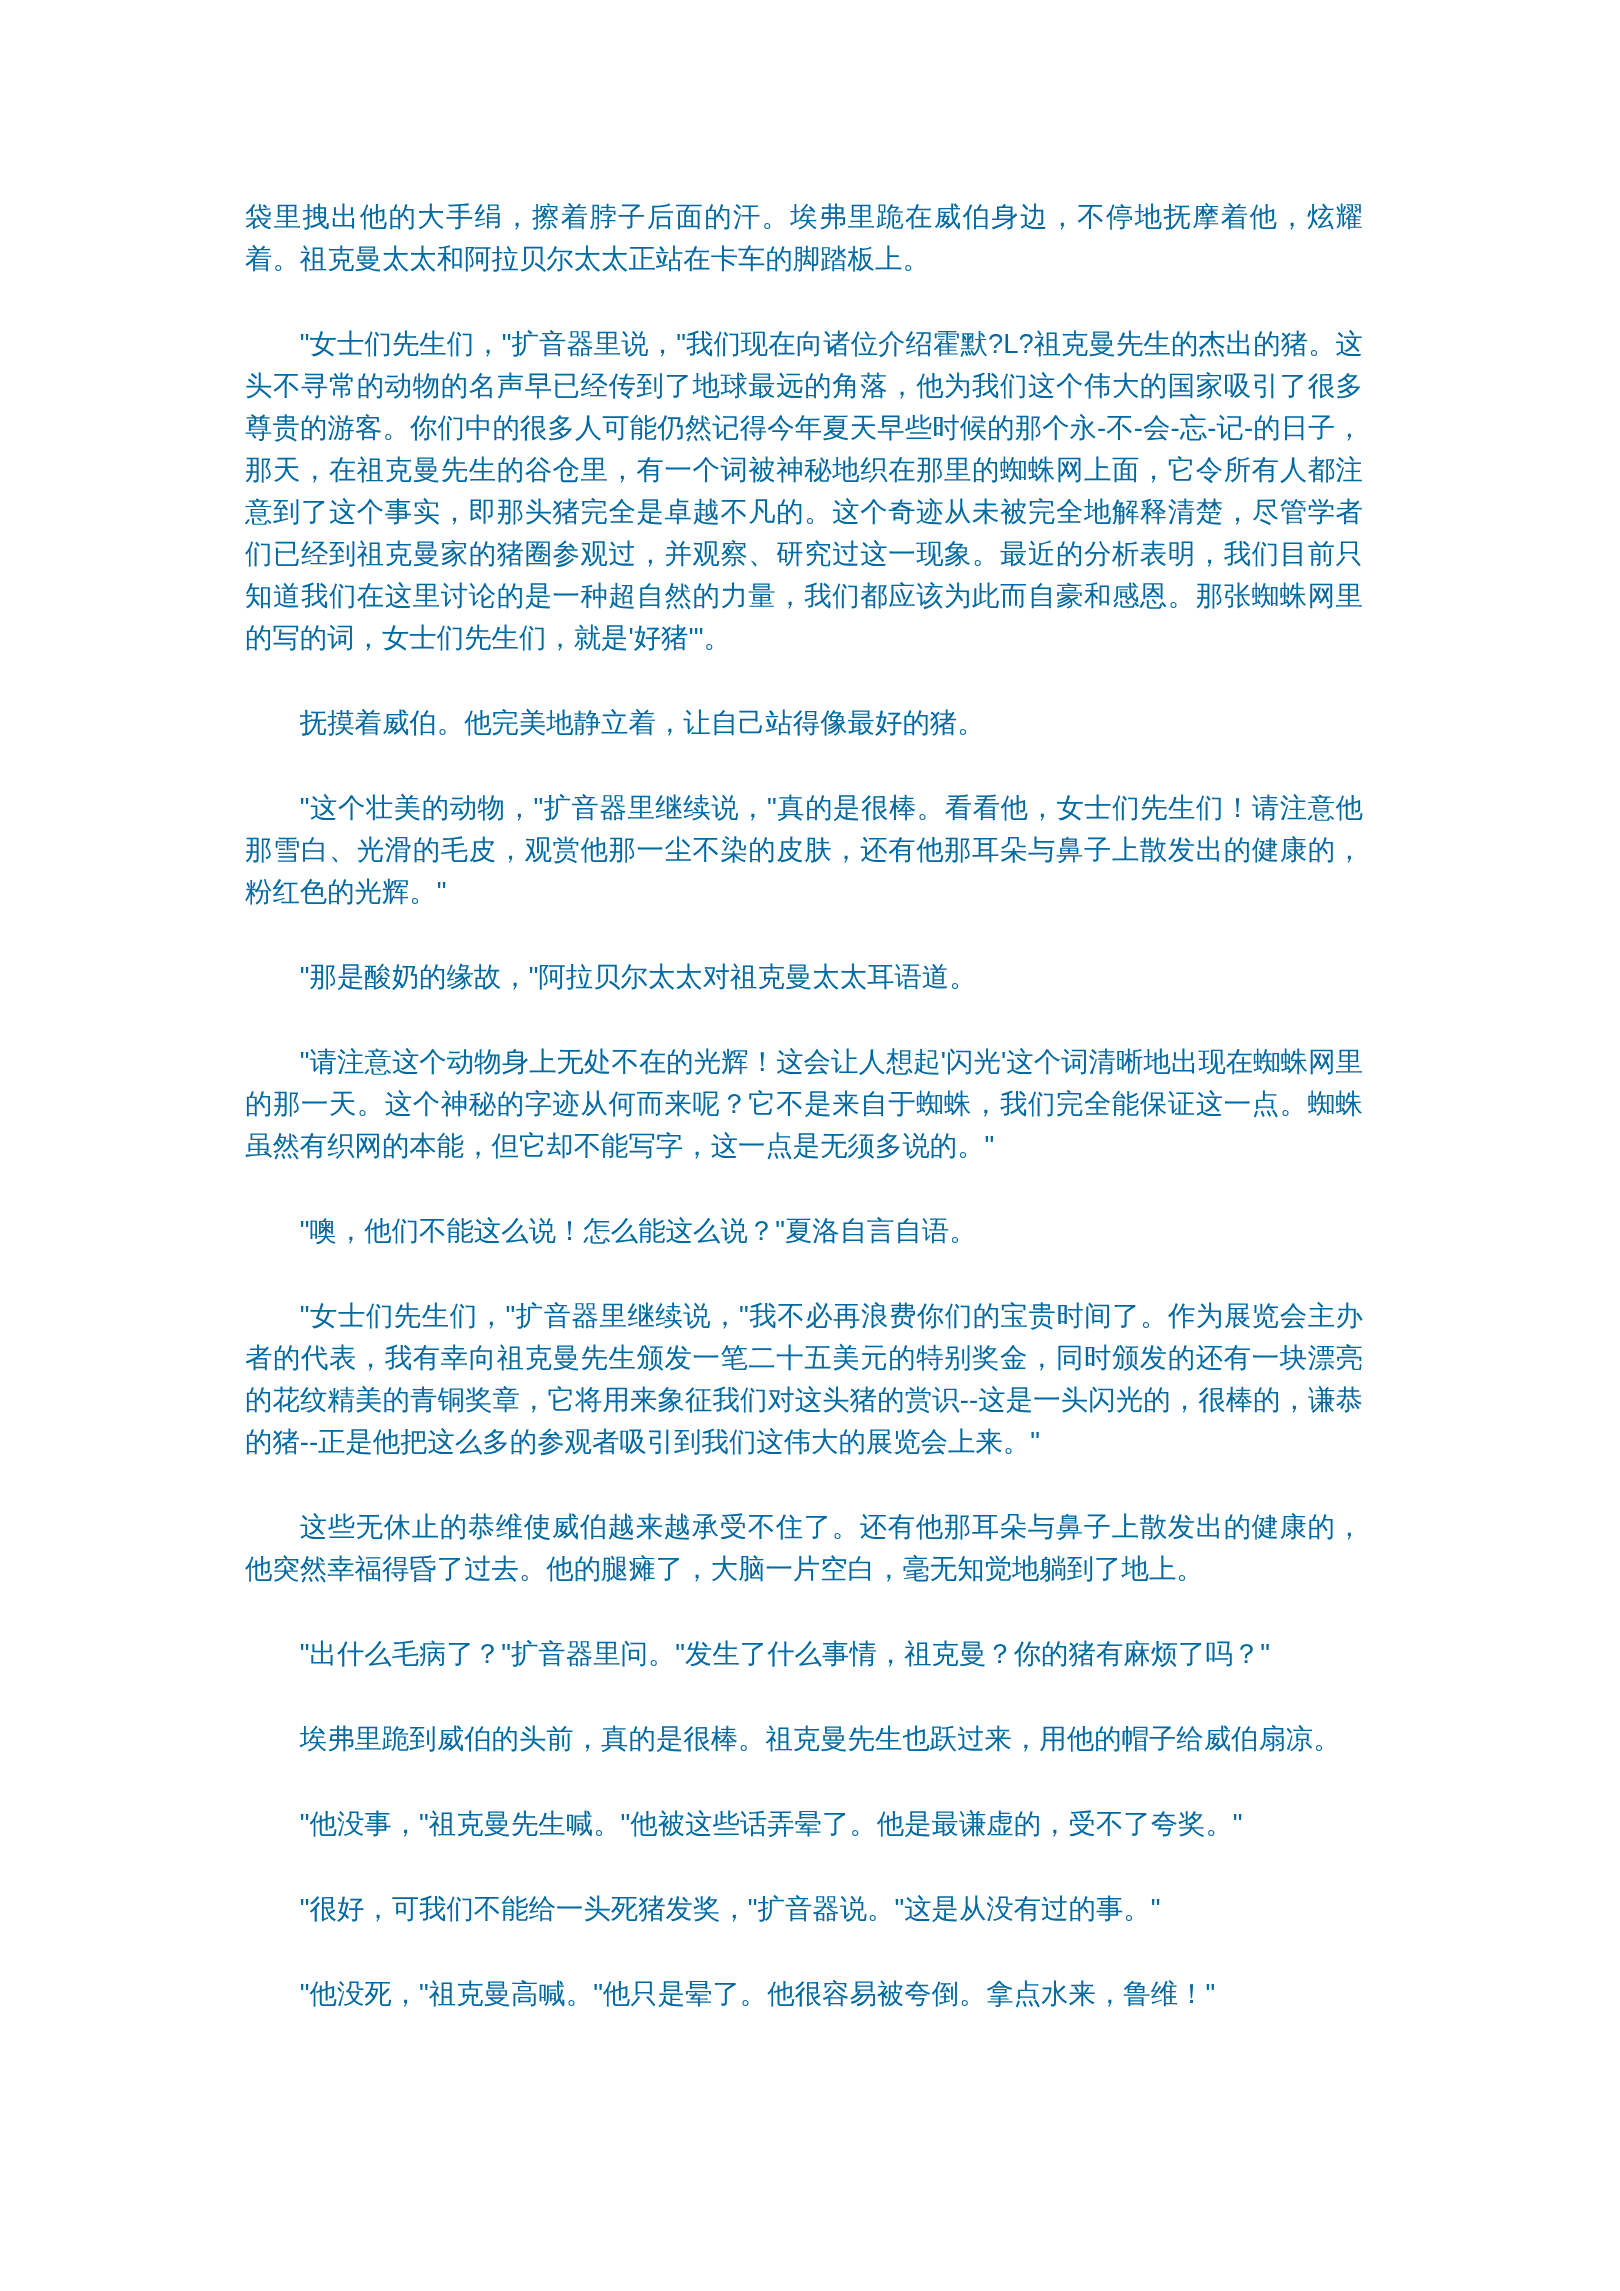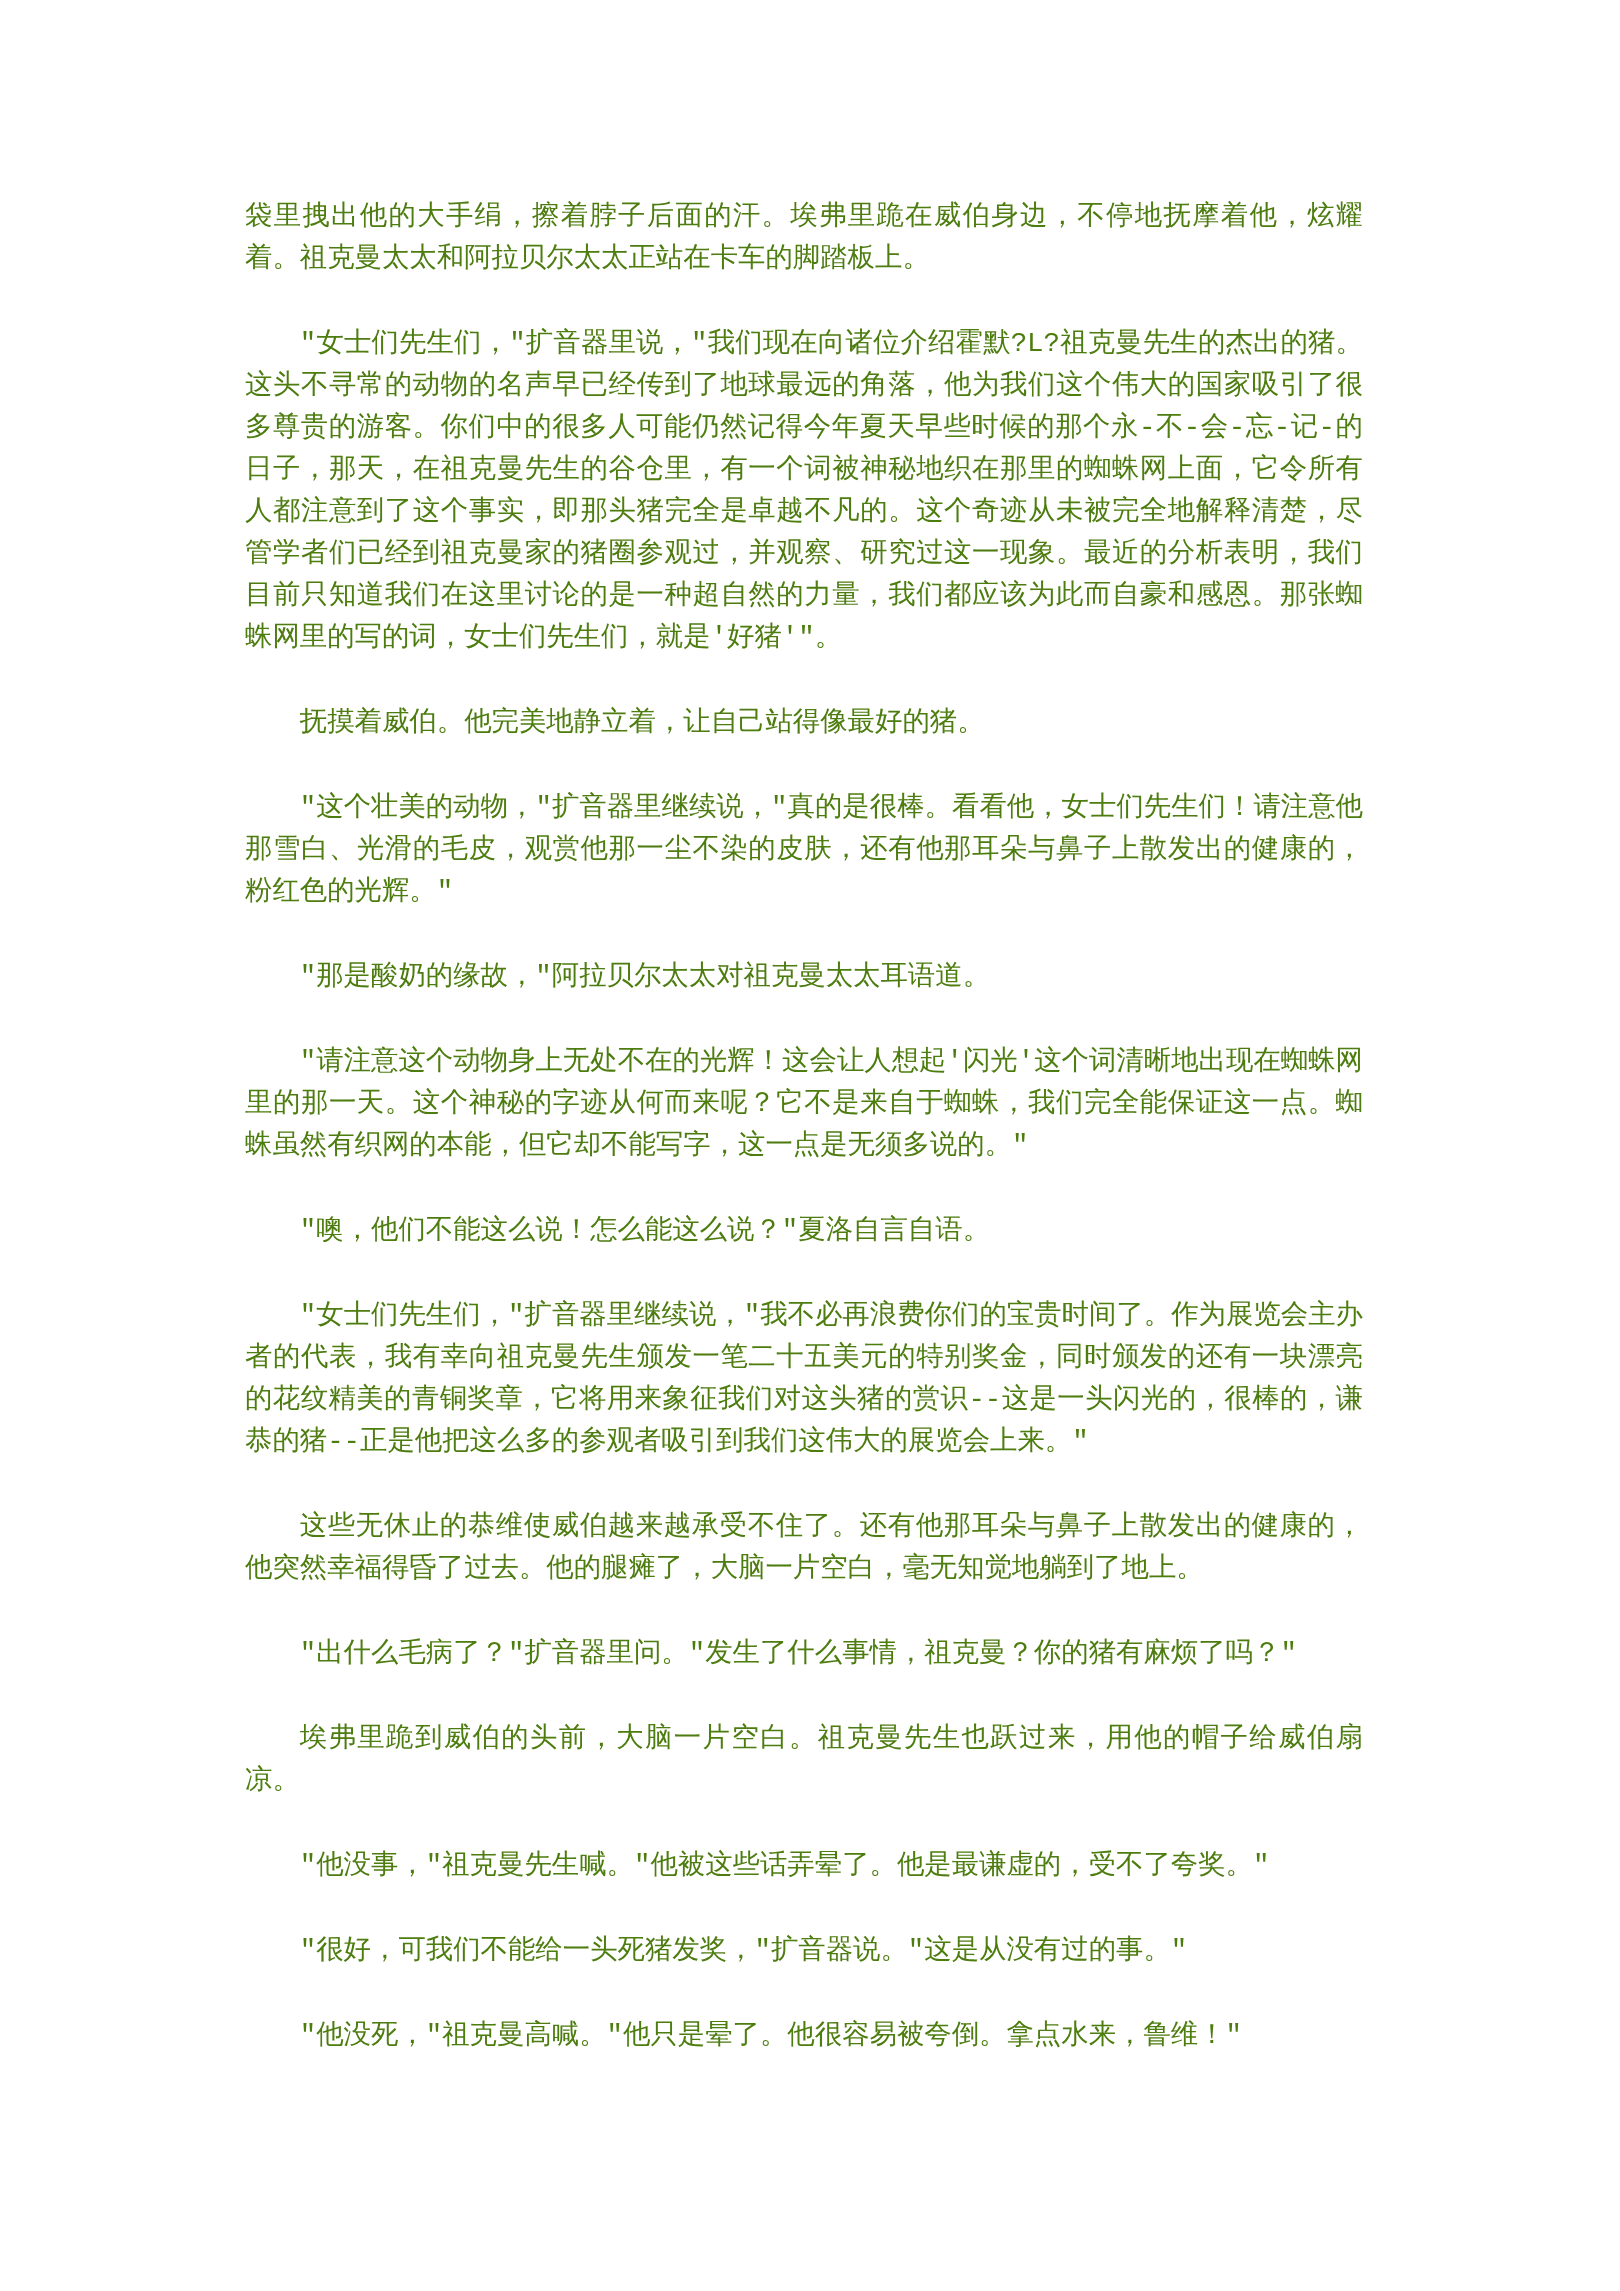--- a/index.html
+++ b/index.html
@@ -15,24 +15,24 @@
   .page {
     box-sizing: border-box;
     width: 1620px;
     height: 2292px;
     background: #ffffff;
     padding: 196px 241px 0 245px;
   }
   .doc-text p {
     margin: 0 16px 43px 0;
     padding: 0;
-    font-family: Liberation Mono, monospace;
+    font-family: Liberation Sans, sans-serif;
     font-size: 27.4px;
     line-height: 42px;
-    color: #4d7c0f;
+    color: #0369a1;
     text-align: justify;
     text-indent: 2em;
     word-break: break-all;
   }
   .doc-text p.no-indent {
     text-indent: 0;
   }
 </style>
 </head>
 <body>
@@ -42,19 +42,19 @@
     <p class="no-indent">袋里拽出他的大手绢，擦着脖子后面的汗。埃弗里跪在威伯身边，不停地抚摩着他，炫耀着。祖克曼太太和阿拉贝尔太太正站在卡车的脚踏板上。</p>
     <p>"女士们先生们，"扩音器里说，"我们现在向诸位介绍霍默?L?祖克曼先生的杰出的猪。这头不寻常的动物的名声早已经传到了地球最远的角落，他为我们这个伟大的国家吸引了很多尊贵的游客。你们中的很多人可能仍然记得今年夏天早些时候的那个永-不-会-忘-记-的日子，那天，在祖克曼先生的谷仓里，有一个词被神秘地织在那里的蜘蛛网上面，它令所有人都注意到了这个事实，即那头猪完全是卓越不凡的。这个奇迹从未被完全地解释清楚，尽管学者们已经到祖克曼家的猪圈参观过，并观察、研究过这一现象。最近的分析表明，我们目前只知道我们在这里讨论的是一种超自然的力量，我们都应该为此而自豪和感恩。那张蜘蛛网里的写的词，女士们先生们，就是'好猪'"。</p>
     <p>抚摸着威伯。他完美地静立着，让自己站得像最好的猪。</p>
     <p>"这个壮美的动物，"扩音器里继续说，"真的是很棒。看看他，女士们先生们！请注意他那雪白、光滑的毛皮，观赏他那一尘不染的皮肤，还有他那耳朵与鼻子上散发出的健康的，粉红色的光辉。"</p>
     <p>"那是酸奶的缘故，"阿拉贝尔太太对祖克曼太太耳语道。</p>
     <p>"请注意这个动物身上无处不在的光辉！这会让人想起'闪光'这个词清晰地出现在蜘蛛网里的那一天。这个神秘的字迹从何而来呢？它不是来自于蜘蛛，我们完全能保证这一点。蜘蛛虽然有织网的本能，但它却不能写字，这一点是无须多说的。"</p>
     <p>"噢，他们不能这么说！怎么能这么说？"夏洛自言自语。</p>
     <p>"女士们先生们，"扩音器里继续说，"我不必再浪费你们的宝贵时间了。作为展览会主办者的代表，我有幸向祖克曼先生颁发一笔二十五美元的特别奖金，同时颁发的还有一块漂亮的花纹精美的青铜奖章，它将用来象征我们对这头猪的赏识--这是一头闪光的，很棒的，谦恭的猪--正是他把这么多的参观者吸引到我们这伟大的展览会上来。"</p>
     <p>这些无休止的恭维使威伯越来越承受不住了。还有他那耳朵与鼻子上散发出的健康的，他突然幸福得昏了过去。他的腿瘫了，大脑一片空白，毫无知觉地躺到了地上。</p>
     <p>"出什么毛病了？"扩音器里问。"发生了什么事情，祖克曼？你的猪有麻烦了吗？"</p>
-    <p>埃弗里跪到威伯的头前，大脑一片空白。祖克曼先生也跃过来，用他的帽子给威伯扇凉。</p>
+    <p>埃弗里跪到威伯的头前，真的是很棒。祖克曼先生也跃过来，用他的帽子给威伯扇凉。</p>
     <p>"他没事，"祖克曼先生喊。"他被这些话弄晕了。他是最谦虚的，受不了夸奖。"</p>
     <p>"很好，可我们不能给一头死猪发奖，"扩音器说。"这是从没有过的事。"</p>
     <p>"他没死，"祖克曼高喊。"他只是晕了。他很容易被夸倒。拿点水来，鲁维！"</p>
   </div>
 </div>
 
 
 </body></html>

